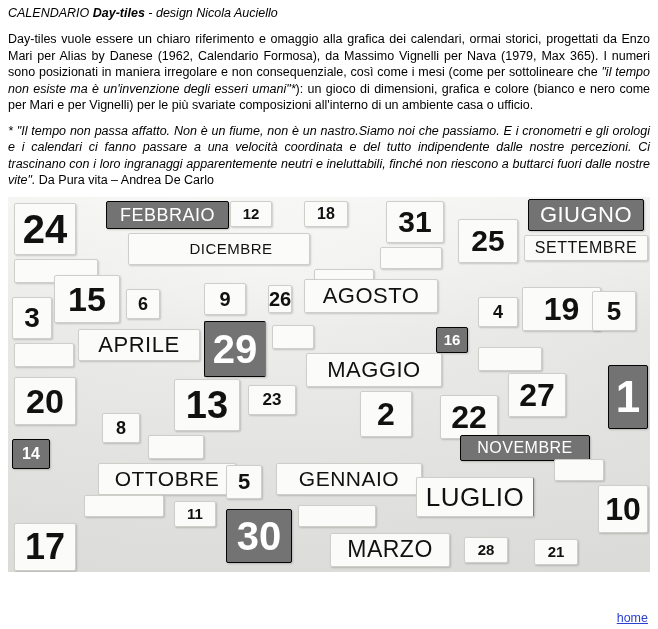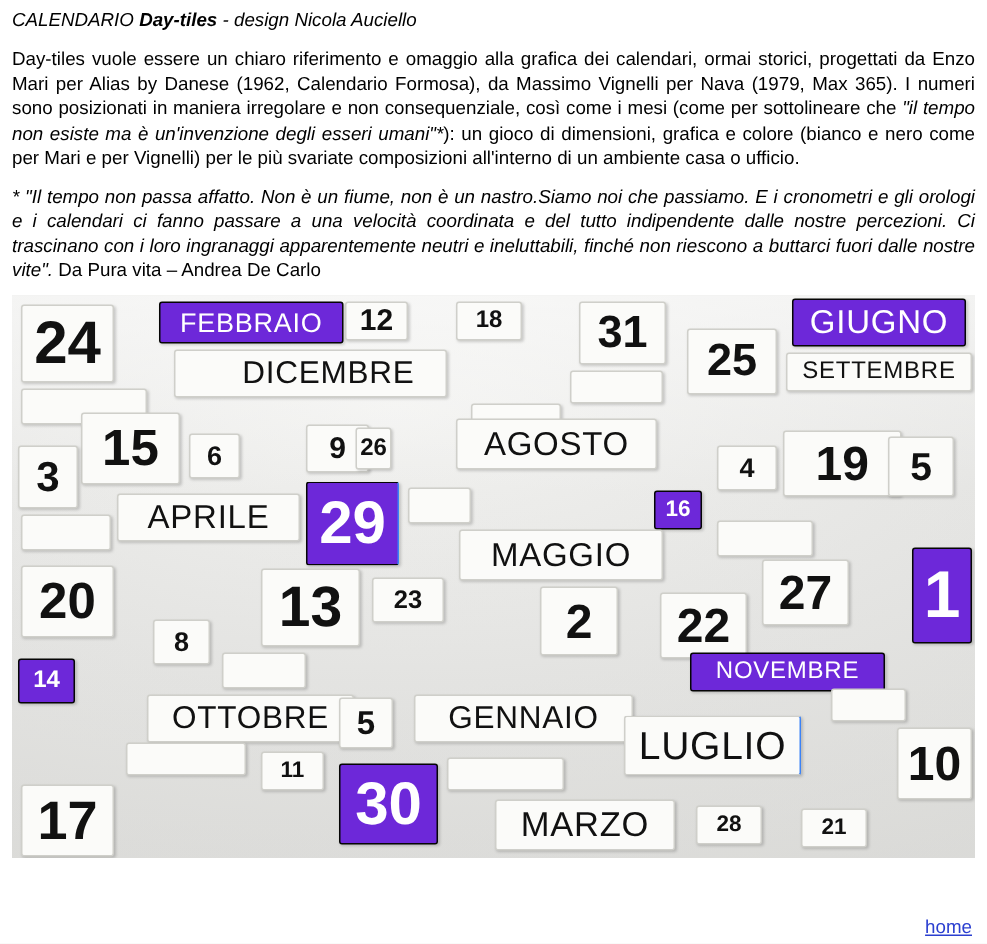--- a/index.html
+++ b/index.html
@@ -71,21 +71,21 @@
     align-items: center;
     justify-content: center;
     font-family: "Liberation Sans", sans-serif;
     color: #111111;
     line-height: 1;
     overflow: hidden;
     white-space: nowrap;
   }
   .tile.blank { color: transparent; }
   .tile.dark {
-    background: #6d28d9;
+    background: #737373;
     border-color: #050505;
     color: #ffffff;
   }
   .tile.redside {
     border-right: 1px solid #3b82f6;
   }
   .tile.word { font-weight: normal; letter-spacing: 0.5px; }
   .tile.num { font-weight: bold; }
 
   .home-link {
@@ -112,34 +112,34 @@
   </p>
 
   <p class="para-note">
     <span>* "Il tempo non passa affatto. Non è un fiume, non è un nastro.Siamo noi che passiamo. E i cronometri e gli orologi e i calendari ci fanno passare a una velocità coordinata e del tutto indipendente dalle nostre percezioni. Ci trascinano con i loro ingranaggi apparentemente neutri e ineluttabili, finché non riescono a buttarci fuori dalle nostre vite". </span><span class="rom">Da Pura vita – Andrea De Carlo</span>
   </p>
 
   <div class="photo" id="photo">
     <div class="bg"></div>
   <div class="tile num" style="left: 6px; top: 6px; width: 62px; height: 52px; font-size: 40px;">24</div>
       <div class="tile word dark" style="left: 98px; top: 4px; width: 123px; height: 28px; font-size: 18px;">FEBBRAIO</div>
-      <div class="tile num" style="left: 222px; top: 4px; width: 42px; height: 26px; font-size: 20px;">12</div>
+      <div class="tile num" style="left: 222px; top: 4px; width: 42px; height: 26px; font-size: 15px;">12</div>
       <div class="tile num" style="left: 296px; top: 4px; width: 44px; height: 26px; font-size: 16px;">18</div>
       <div class="tile num" style="left: 378px; top: 4px; width: 58px; height: 42px; font-size: 30px;">31</div>
       <div class="tile num" style="left: 450px; top: 22px; width: 60px; height: 44px; font-size: 30px;">25</div>
       <div class="tile word dark" style="left: 520px; top: 2px; width: 116px; height: 32px; font-size: 22px;">GIUGNO</div>
-      <div class="tile word" style="left: 108px; top: 36px; width: 182px; height: 32px; font-size: 21px; padding-left: 24px;">DICEMBRE</div>
+      <div class="tile word" style="left: 120px; top: 36px; width: 182px; height: 32px; font-size: 15px; padding-left: 24px;">DICEMBRE</div>
       <div class="tile word" style="left: 516px; top: 38px; width: 124px; height: 26px; font-size: 16px;">SETTEMBRE</div>
       <div class="tile blank" style="left: 6px; top: 62px; width: 84px; height: 24px; font-size: 12px;"></div>
       <div class="tile blank" style="left: 306px; top: 72px; width: 60px; height: 22px; font-size: 12px;"></div>
       <div class="tile blank" style="left: 372px; top: 50px; width: 62px; height: 22px; font-size: 12px;"></div>
       <div class="tile num" style="left: 46px; top: 78px; width: 66px; height: 48px; font-size: 34px;">15</div>
       <div class="tile num" style="left: 118px; top: 92px; width: 34px; height: 30px; font-size: 18px;">6</div>
       <div class="tile num" style="left: 196px; top: 86px; width: 42px; height: 32px; font-size: 20px;">9</div>
-      <div class="tile num" style="left: 229px; top: 88px; width: 24px; height: 28px; font-size: 16px;">26</div>
+      <div class="tile num" style="left: 260px; top: 88px; width: 24px; height: 28px; font-size: 20px;">26</div>
       <div class="tile word" style="left: 296px; top: 82px; width: 134px; height: 34px; font-size: 22px;">AGOSTO</div>
       <div class="tile num" style="left: 4px; top: 100px; width: 40px; height: 42px; font-size: 28px;">3</div>
       <div class="tile num" style="left: 470px; top: 100px; width: 40px; height: 30px; font-size: 18px;">4</div>
       <div class="tile num" style="left: 514px; top: 90px; width: 79px; height: 44px; font-size: 32px;">19</div>
       <div class="tile num" style="left: 584px; top: 94px; width: 44px; height: 40px; font-size: 26px;">5</div>
       <div class="tile word" style="left: 70px; top: 132px; width: 122px; height: 32px; font-size: 22px;">APRILE</div>
       <div class="tile num dark redside" style="left: 196px; top: 124px; width: 62px; height: 56px; font-size: 40px;">29</div>
       <div class="tile blank" style="left: 264px; top: 128px; width: 42px; height: 24px; font-size: 12px;"></div>
       <div class="tile num dark" style="left: 428px; top: 130px; width: 32px; height: 26px; font-size: 15px;">16</div>
       <div class="tile word" style="left: 298px; top: 156px; width: 136px; height: 34px; font-size: 22px;">MAGGIO</div>

